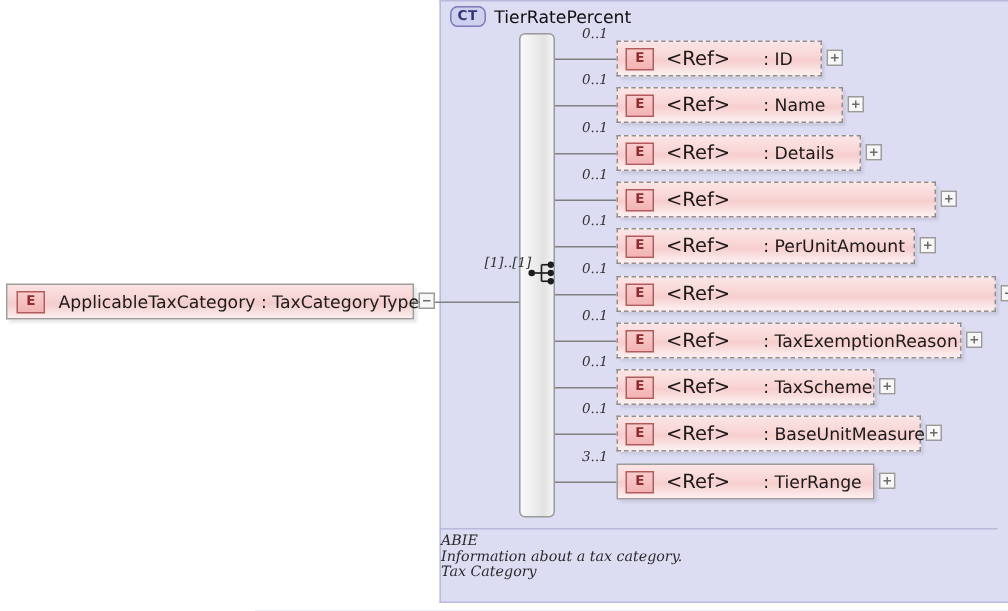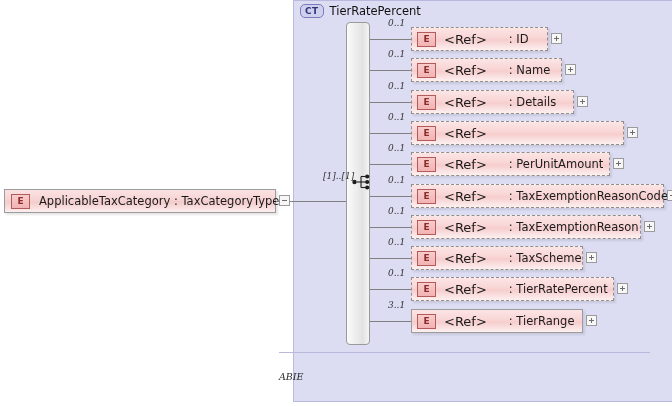--- a/index.html
+++ b/index.html
@@ -116,29 +116,29 @@
   .ename{margin-left:22px;font-size:11.5px;color:#1a1a1a;white-space:nowrap;}
   .card{
     position:absolute;
     font-size:9px;font-style:italic;color:#333;
     font-family:"DejaVu Serif","Liberation Serif",serif;
     white-space:nowrap;
   }
 
   
   .annot{
-    position:absolute;left:279px;top:352px;
+    position:absolute;left:294px;top:352px;
     width:371px;height:45px;
     border-top:1px solid #b9b9dd;
     font-family:"DejaVu Serif","Liberation Serif",serif;
     font-style:italic;
     font-size:9.5px;
     color:#2a2a2a;
     line-height:10.6px;
-    padding-top:19px;
+    padding-top:3px;
     box-sizing:border-box;
   }
   .annot div{white-space:nowrap;}
 </style>
 </head>
 <body>
 
 <div id="stage">
 
   <div class="ct-panel"></div>
@@ -209,21 +209,20 @@
         <span class="etag">E</span>
         <span class="ref">&lt;Ref&gt;</span>
         <span class="ename">: PerUnitAmount</span>
       </div>
       <div class="expander plus" style="left: 613px; top: 158px;"></div>
       <div class="card" style="left: 388px; top: 175px;">0..1</div>
       <div class="hline" style="left: 370px; top: 196px; width: 41px;"></div>
       <div class="elbox" style="left: 411px; top: 184px; width: 253px;">
         <span class="etag">E</span>
         <span class="ref">&lt;Ref&gt;</span>
-        <span class="ename">: TaxExemptionReasonCode</span>
       </div>
       <div class="expander plus" style="left: 667px; top: 190px;"></div>
       <div class="card" style="left: 388px; top: 206px;">0..1</div>
       <div class="hline" style="left: 370px; top: 227px; width: 41px;"></div>
       <div class="elbox" style="left: 411px; top: 215px; width: 230px;">
         <span class="etag">E</span>
         <span class="ref">&lt;Ref&gt;</span>
         <span class="ename">: TaxExemptionReason</span>
       </div>
       <div class="expander plus" style="left: 644px; top: 221px;"></div>
@@ -233,30 +232,32 @@
         <span class="etag">E</span>
         <span class="ref">&lt;Ref&gt;</span>
         <span class="ename">: TaxScheme</span>
       </div>
       <div class="expander plus" style="left: 586px; top: 252px;"></div>
       <div class="card" style="left: 388px; top: 268px;">0..1</div>
       <div class="hline" style="left: 370px; top: 289px; width: 41px;"></div>
       <div class="elbox" style="left: 411px; top: 277px; width: 203px;">
         <span class="etag">E</span>
         <span class="ref">&lt;Ref&gt;</span>
-        <span class="ename">: TierRatePercent</span>
+        <span class="ename">: BaseUnitMeasure</span>
       </div>
       <div class="expander plus" style="left: 617px; top: 283px;"></div>
       <div class="card" style="left: 388px; top: 300px;">3..1</div>
       <div class="hline" style="left: 370px; top: 321px; width: 41px;"></div>
       <div class="elbox required" style="left: 411px; top: 309px; width: 172px;">
         <span class="etag">E</span>
         <span class="ref">&lt;Ref&gt;</span>
         <span class="ename">: TierRange</span>
       </div>
       <div class="expander plus" style="left: 586px; top: 315px;"></div>
     </div>
 
   <div class="annot">
     <div>ABIE</div>
+    <div>Information about a tax category.</div>
+    <div>Tax Category</div>
   </div>
 
 </div>
 
 </body></html>

